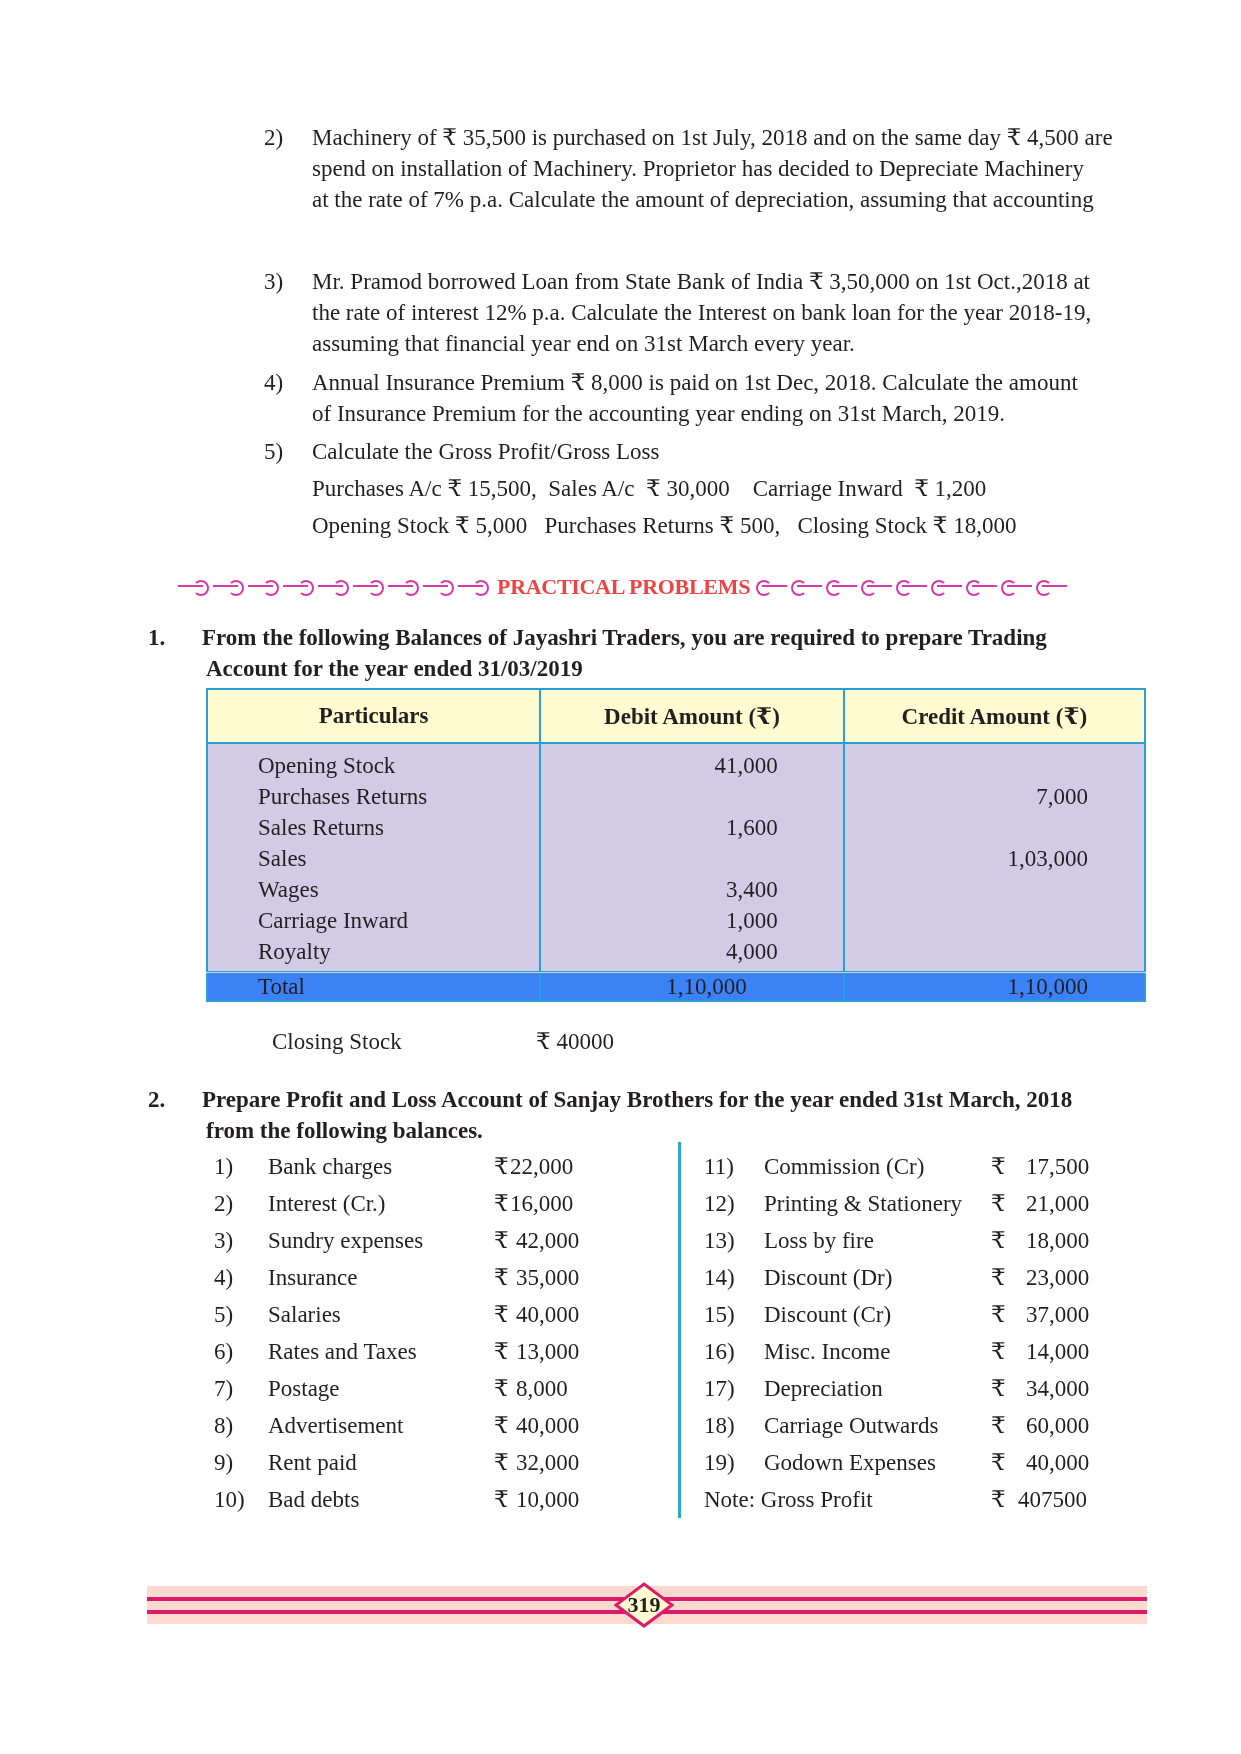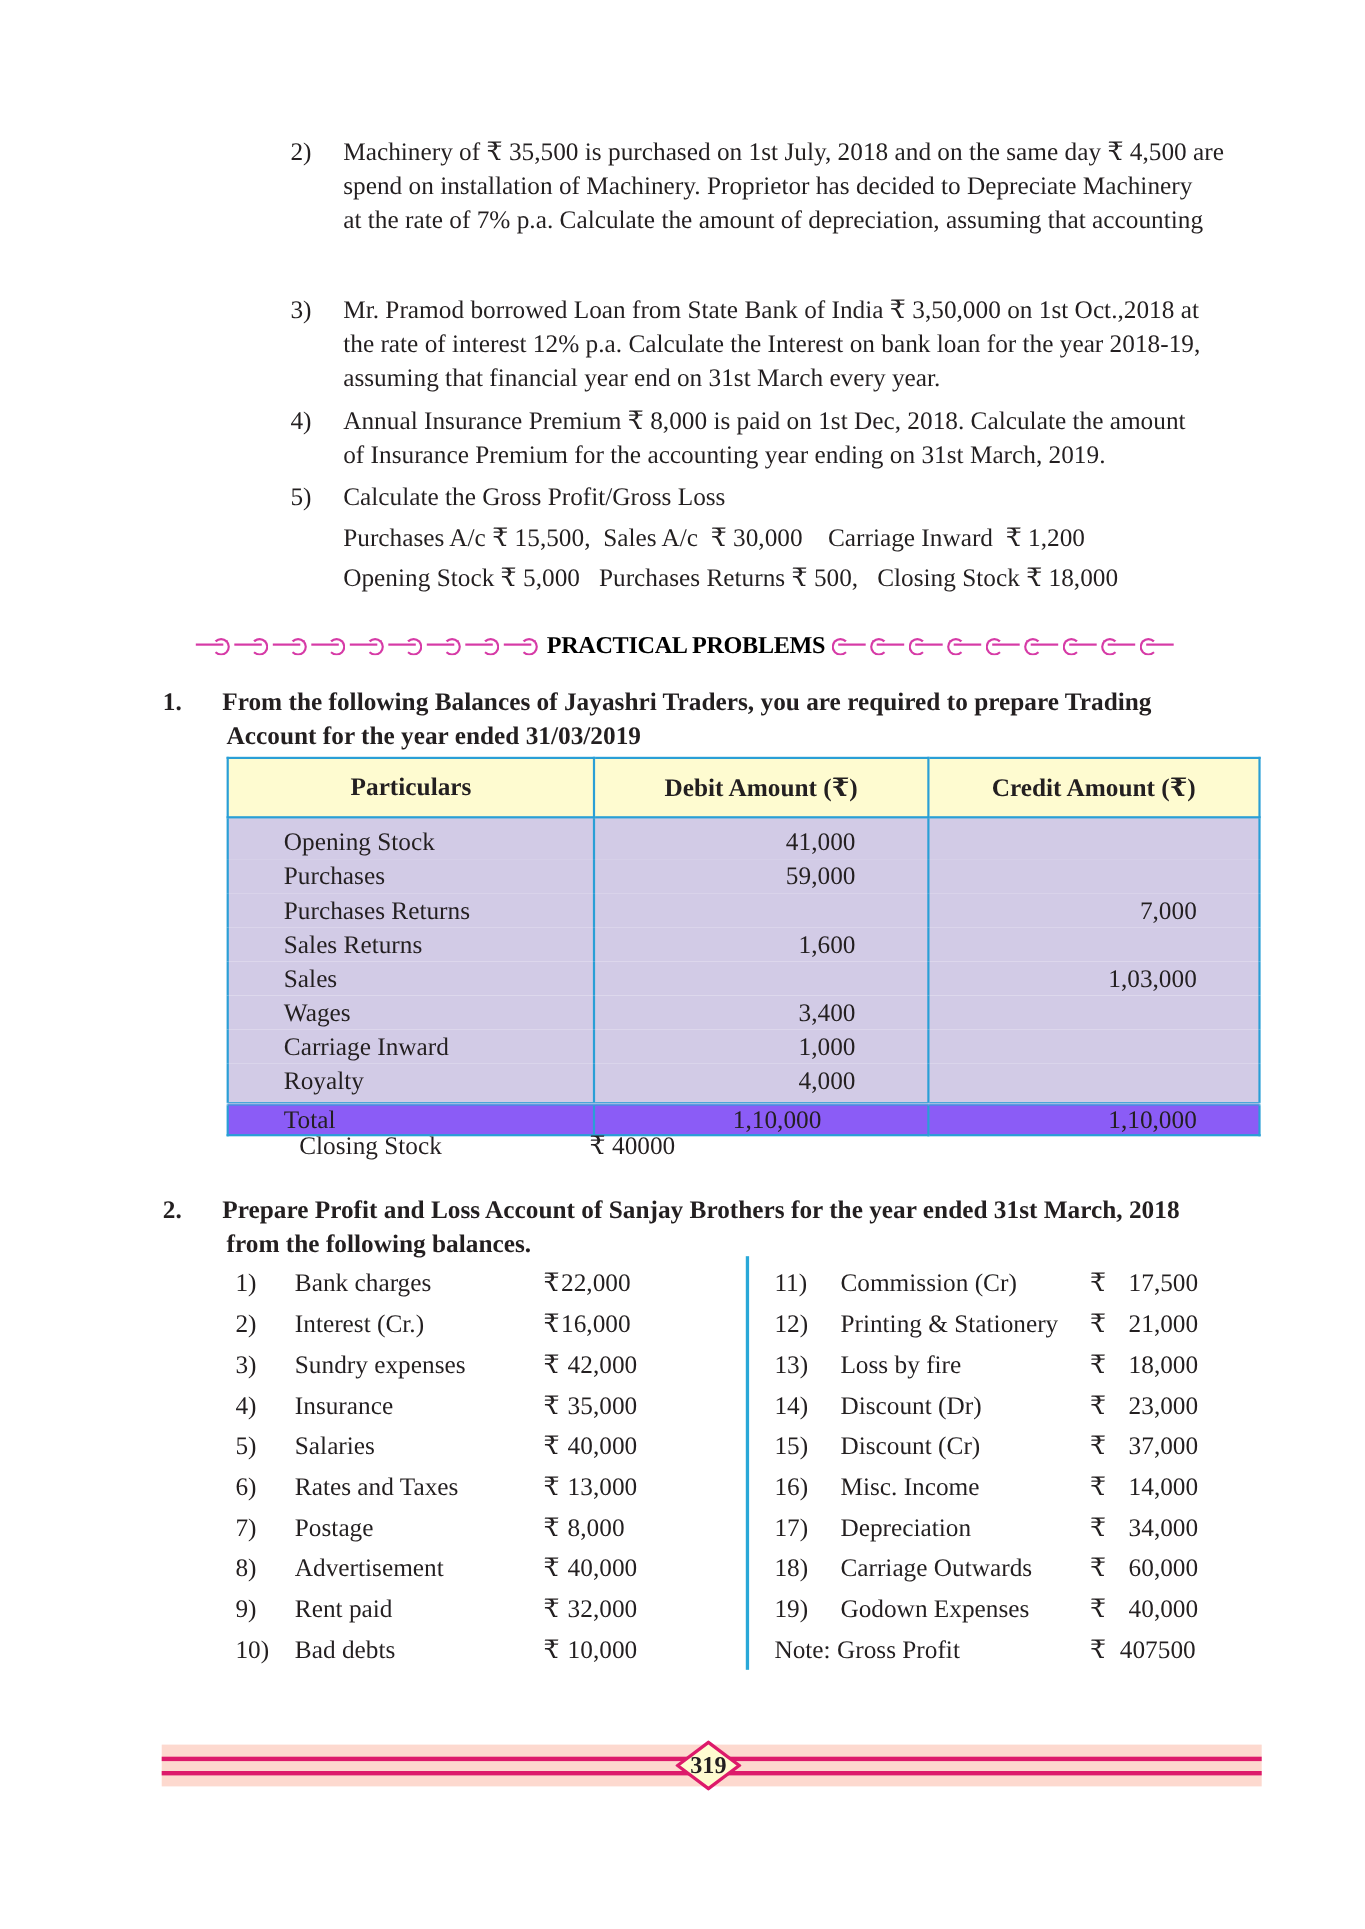--- a/index.html
+++ b/index.html
@@ -12,38 +12,38 @@
   .sub-line { position: absolute; left: 312px; font-size: 23px; line-height: 31px; white-space: pre; }
 
   
   .deco-row { position: absolute; top: 572px; left: 178px; width: 950px; height: 30px; display: flex; align-items: center; }
   .orn { display: inline-flex; color: #d63aa6; font-size: 17px; letter-spacing: 0; }
   .orn span { display: inline-block; width: 33px; height: 16px; position: relative; margin-right: 2px; }
   .orn span::before { content: ""; position: absolute; left: 0; right: 8px; top: 6px; height: 2px; background: #d63aa6; }
   .orn span::after { content: ""; position: absolute; right: 2px; top: 1px; width: 12px; height: 12px; border: 2px solid #d63aa6; border-radius: 50%; border-left-color: transparent; }
   .orn.right span::before { left: 8px; right: 0; }
   .orn.right span::after { left: 2px; right: auto; border-left-color: #d63aa6; border-right-color: transparent; }
-  .deco-title { font-weight: bold; font-size: 22px; margin: 0 4px; color: #000000; letter-spacing: -0.3px; }
+  .deco-title { font-weight: bold; font-size: 22px; margin: 0 4px; color: #ef4444; letter-spacing: -0.3px; }
 
   
   .prob { position: absolute; left: 148px; width: 1020px; font-size: 23px; line-height: 31px; font-weight: bold; }
   .prob .pnum { position: absolute; left: 0; top: 0; }
   .prob .ptxt { display: block; margin-left: 54px; text-align: justify; }
   .prob .ptxt2 { display: block; margin-left: 58px; }
 
   
   .tbl { position: absolute; left: 206px; top: 688px; width: 940px; border-collapse: collapse; font-size: 23px; }
   .tbl th { background: #fefbd0; font-weight: bold; height: 50px; border: 2px solid #2a9fd6; font-size: 23px; }
   .tbl td { border-left: 2px solid #2a9fd6; border-right: 2px solid #2a9fd6; background: #d2cbe6; padding: 0; height: 31px; line-height: 31px; }
   .tbl td.part { padding-left: 50px; }
   .tbl td.deb { text-align: right; padding-right: 65px; }
   .tbl td.cred { text-align: right; padding-right: 56px; }
   .tbl tr.first td { padding-top: 6px; }
   .tbl tr.last td { padding-bottom: 4px; border-bottom: 3px double #2a9fd6; }
-  .tbl tr.total td { background: #8b5cf6; border-bottom: 2px solid #2a9fd6; height: 26px; line-height: 24px; }
+  .tbl tr.total td { background: #3b82f6; border-bottom: 2px solid #2a9fd6; height: 26px; line-height: 24px; }
   .tbl tr.total td.part { padding-left: 50px; }
   .tbl tr.total td.deb { padding-right: 96px; }
 
   .closing { position: absolute; top: 1026px; left: 272px; font-size: 23px; line-height: 31px; }
   .closing .amt { position: absolute; left: 264px; white-space: nowrap; }
 
   
   .bal-col { position: absolute; top: 1148px; font-size: 23px; }
   .bal-row { position: relative; height: 37px; line-height: 37px; white-space: nowrap; }
   .bal-row .n { position: absolute; left: 0; }
@@ -141,25 +141,20 @@
       <th>Credit  Amount (₹)</th>
     </tr>
   </thead>
   <tbody>
     <tr class="first">
       <td class="part">Opening Stock</td>
       <td class="deb">41,000</td>
       <td class="cred"></td>
     </tr>
     <tr>
-      <td class="part">Purchases</td>
-      <td class="deb">59,000</td>
-      <td class="cred"></td>
-    </tr>
-    <tr>
       <td class="part">Purchases Returns</td>
       <td class="deb"></td>
       <td class="cred">7,000</td>
     </tr>
     <tr>
       <td class="part">Sales Returns</td>
       <td class="deb">1,600</td>
       <td class="cred"></td>
     </tr>
     <tr>

